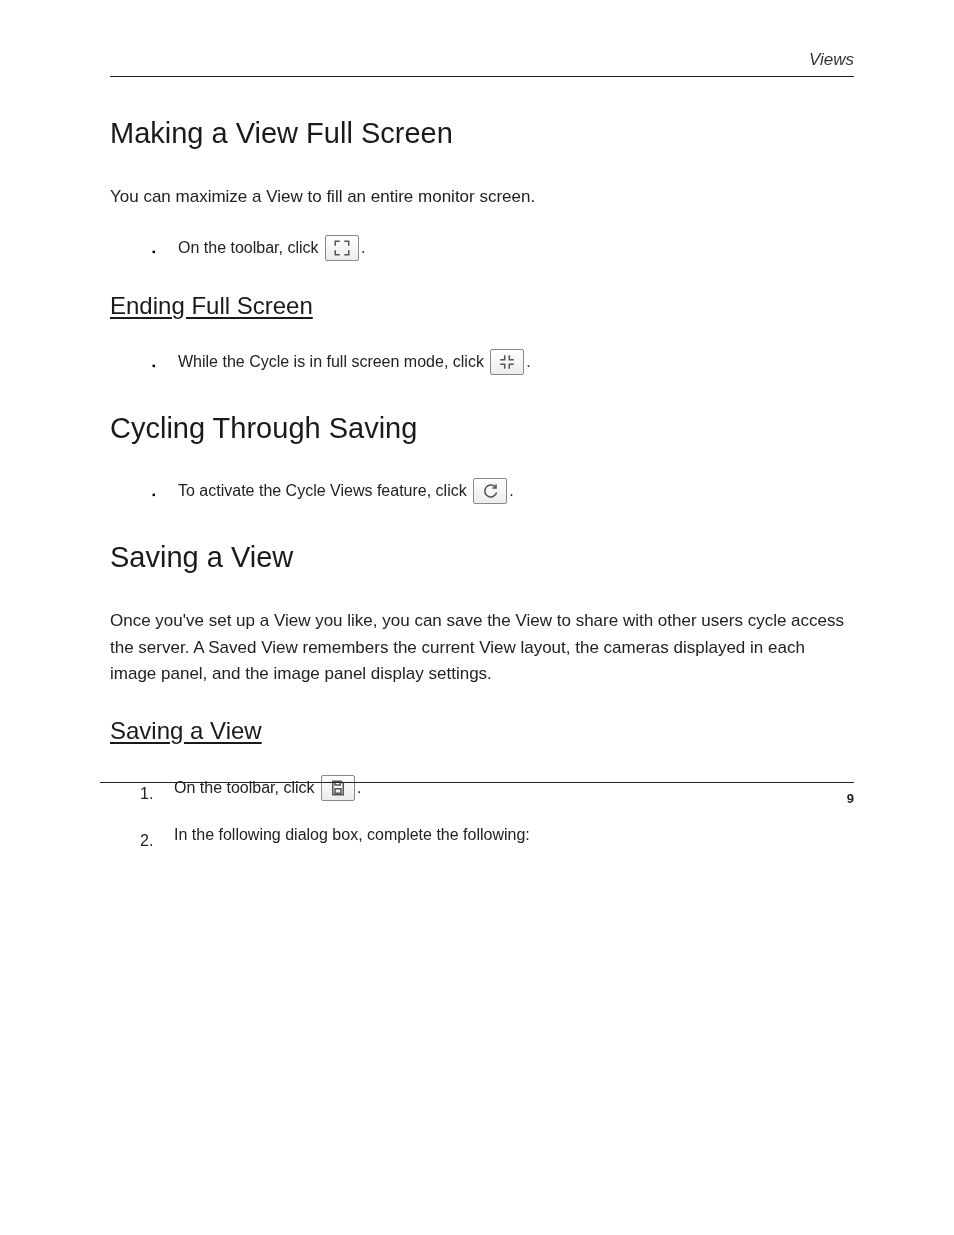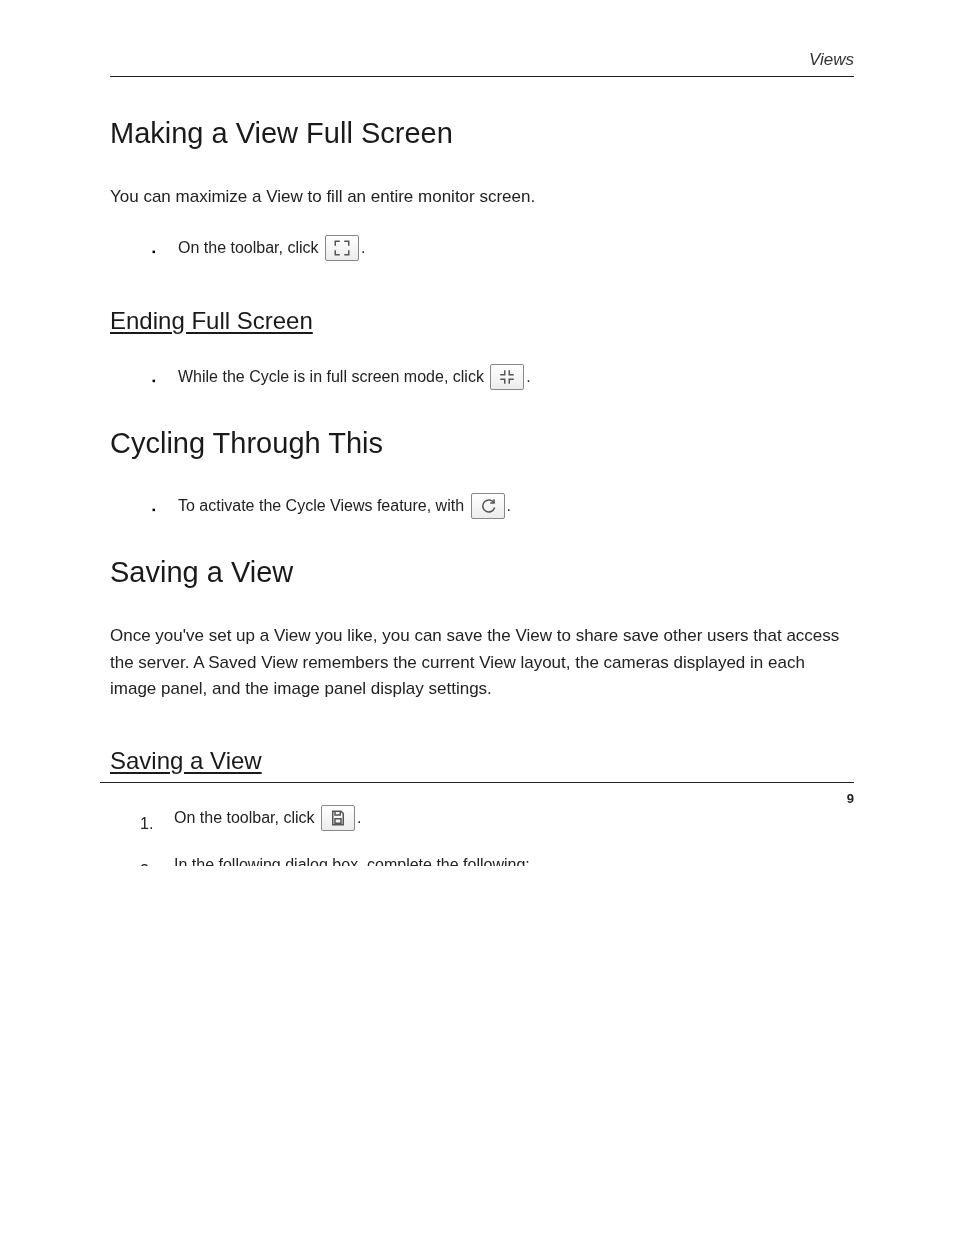--- a/index.html
+++ b/index.html
@@ -32,21 +32,21 @@
     font-weight: 400;
     font-size: 29px;
     margin: 36px 0 34px 0;
     color: #1a1a1a;
   }
   h2 {
     font-weight: 400;
     font-size: 24px;
     text-decoration: underline;
     text-underline-offset: 3px;
-    margin: 45px 0 30px 0;
+    margin: 30px 0 30px 0;
     color: #1a1a1a;
   }
   p {
     font-size: 17px;
     line-height: 1.55;
     margin: 0 0 26px 0;
     color: #222;
   }
   ul.blk {
     list-style: none;
@@ -151,35 +151,35 @@
   <ul class="blk">
     <li>
       <span>While the Cycle is in full screen mode, click </span><span class="icon-btn">
         <svg viewBox="0 0 24 24" fill="none" stroke="#555" stroke-width="2">
           <path d="M9 3v6H3M15 3v6h6M9 21v-6H3M15 21v-6h6"></path>
         </svg>
       </span><span>.</span>
     </li>
   </ul>
 
-  <h1>Cycling Through This</h1>
+  <h1>Cycling Through Saving</h1>
 
   <ul class="blk">
     <li>
-      <span>To activate the Cycle Views feature, with </span><span class="icon-btn">
+      <span>To activate the Cycle Views feature, click </span><span class="icon-btn">
         <svg viewBox="0 0 24 24" fill="none" stroke="#555" stroke-width="2">
           <path d="M20 8a8 8 0 1 0 .8 6"></path>
           <path d="M20 3v5h-5"></path>
         </svg>
       </span><span>.</span>
     </li>
   </ul>
 
   <h1>Saving a View</h1>
-  <p>Once you've set up a View you like, you can save the View to share save other users that access the server. A Saved View remembers the current View layout, the cameras displayed in each image panel, and the image panel display settings.</p>
+  <p>Once you've set up a View you like, you can save the View to share with other users cycle access the server. A Saved View remembers the current View layout, the cameras displayed in each image panel, and the image panel display settings.</p>
 
   <h2>Saving a View</h2>
 
   <ol class="num">
     <li>
       <span>On the toolbar, click </span><span class="icon-btn">
         <svg viewBox="0 0 24 24" fill="none" stroke="#555" stroke-width="2">
           <path d="M5 3h11l3 3v15H5z"></path>
           <path d="M8 3v5h7V3"></path>
           <rect x="8" y="13" width="8" height="6"></rect>

